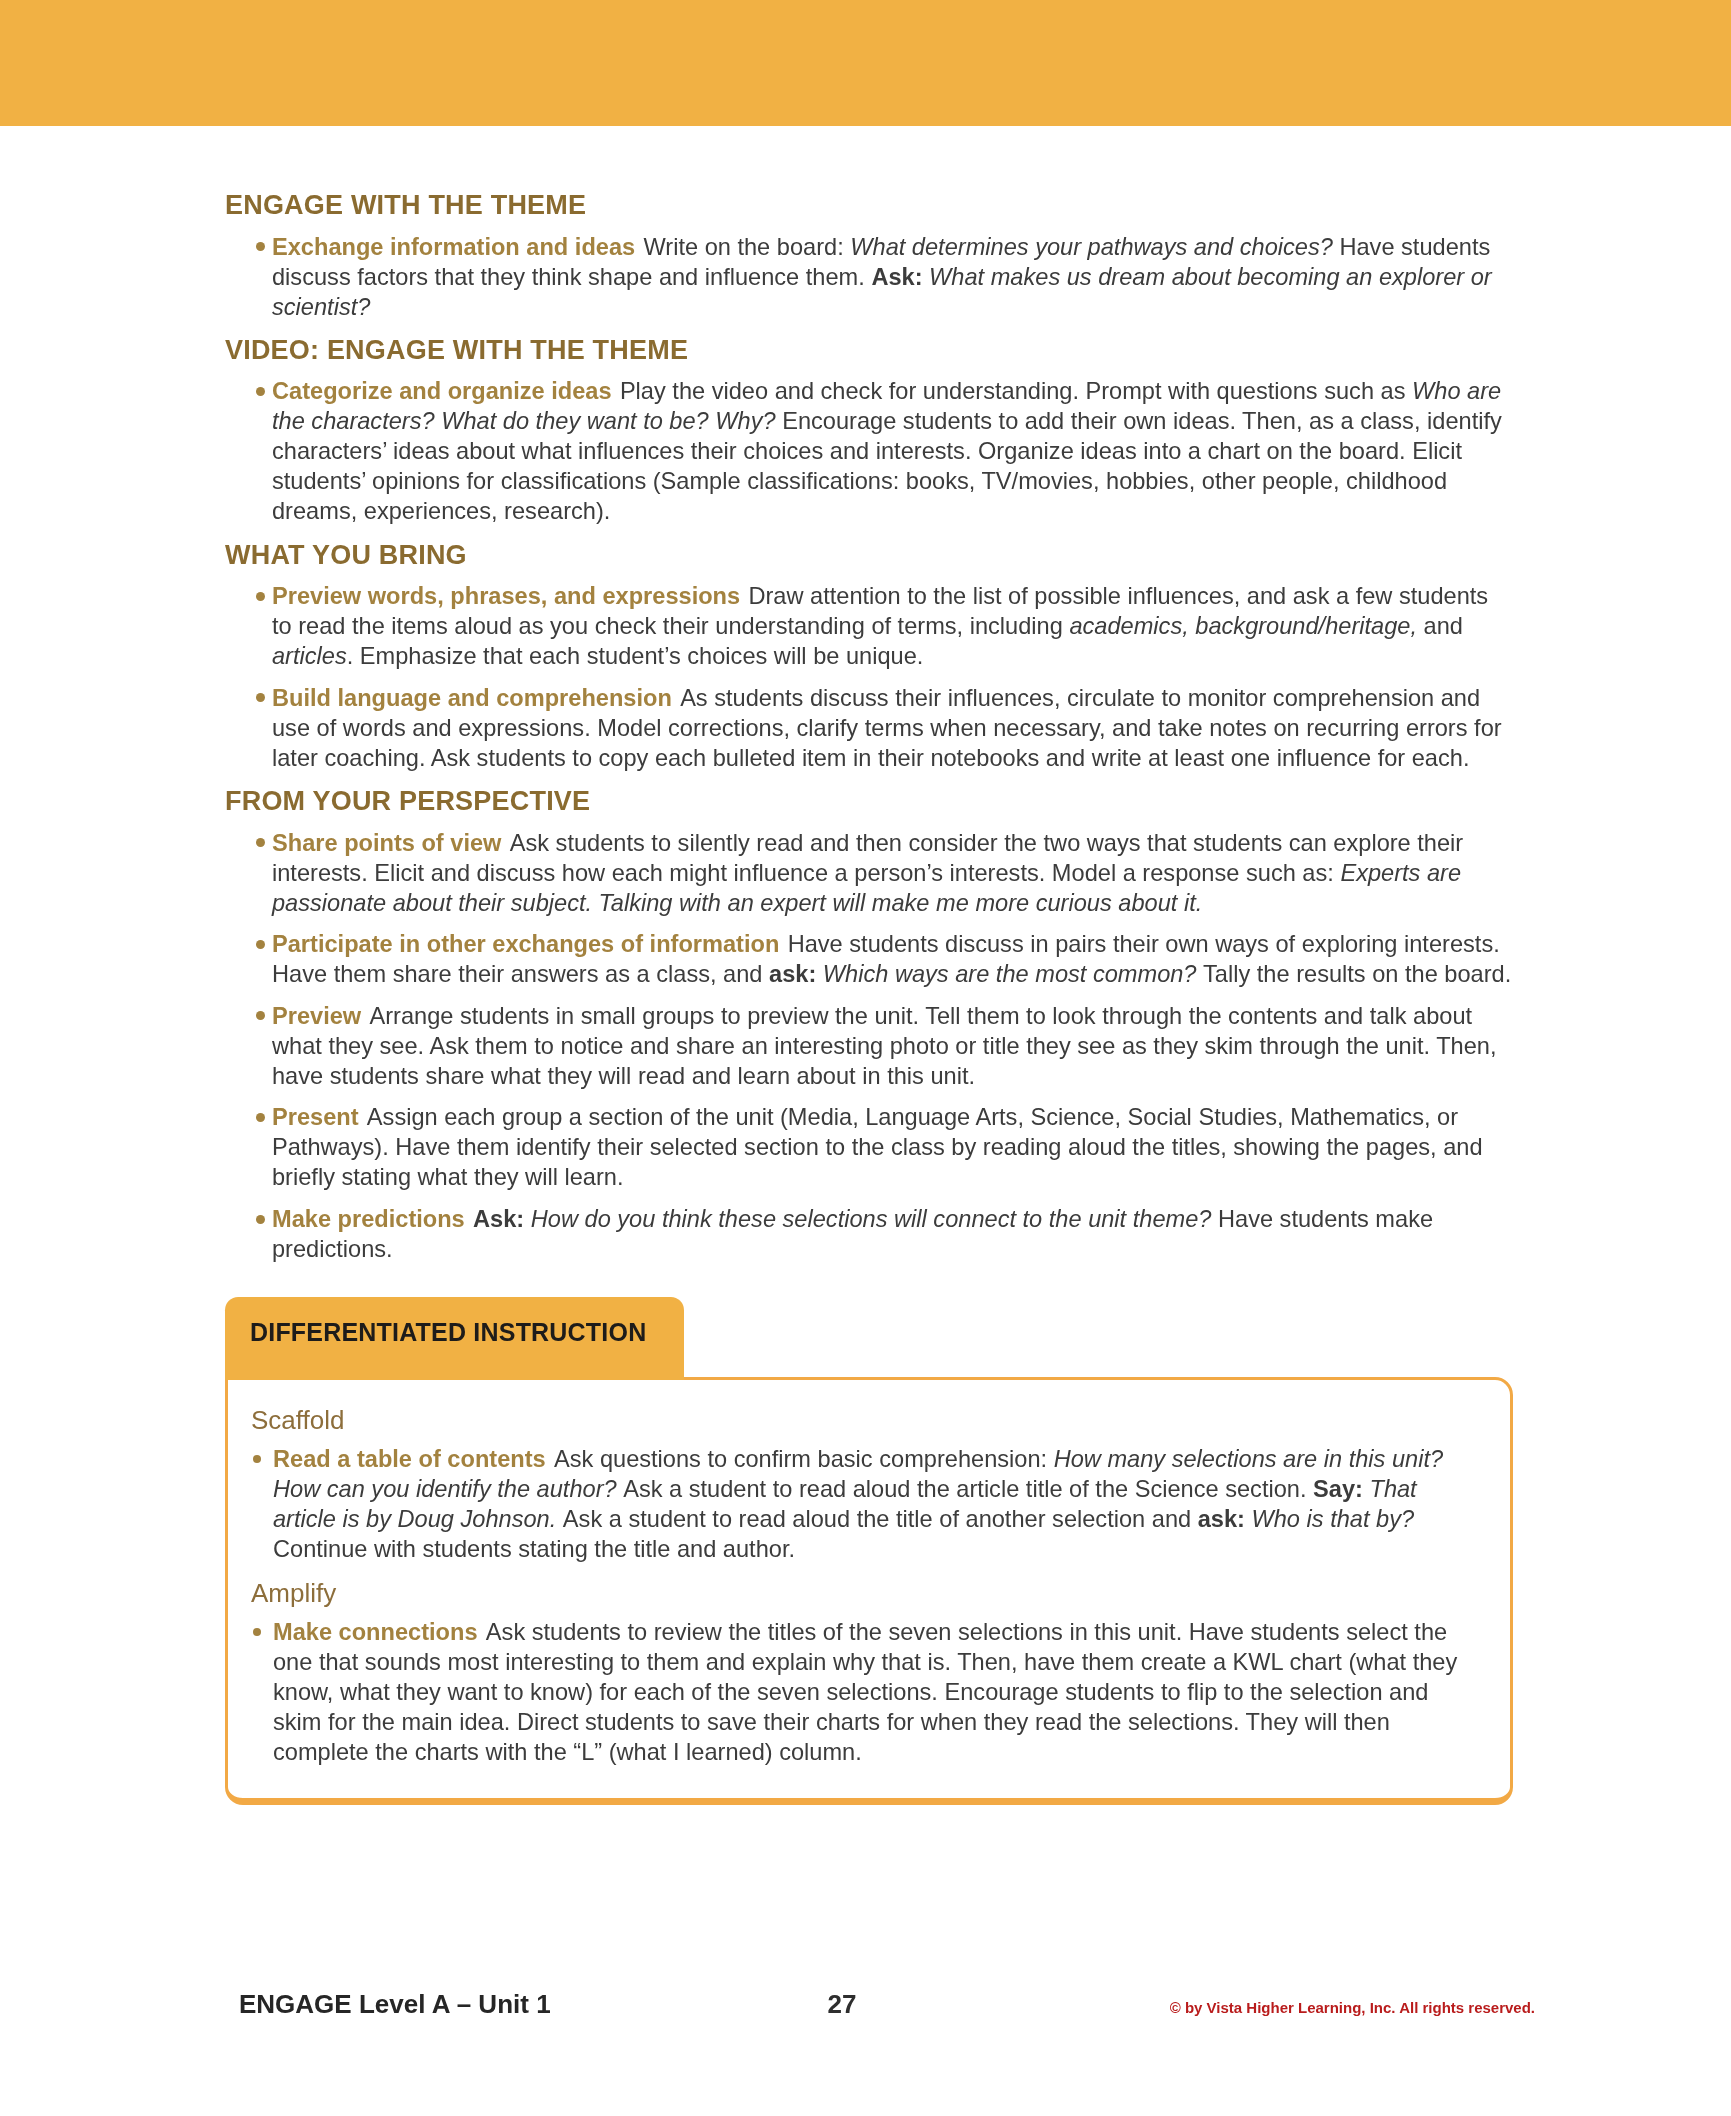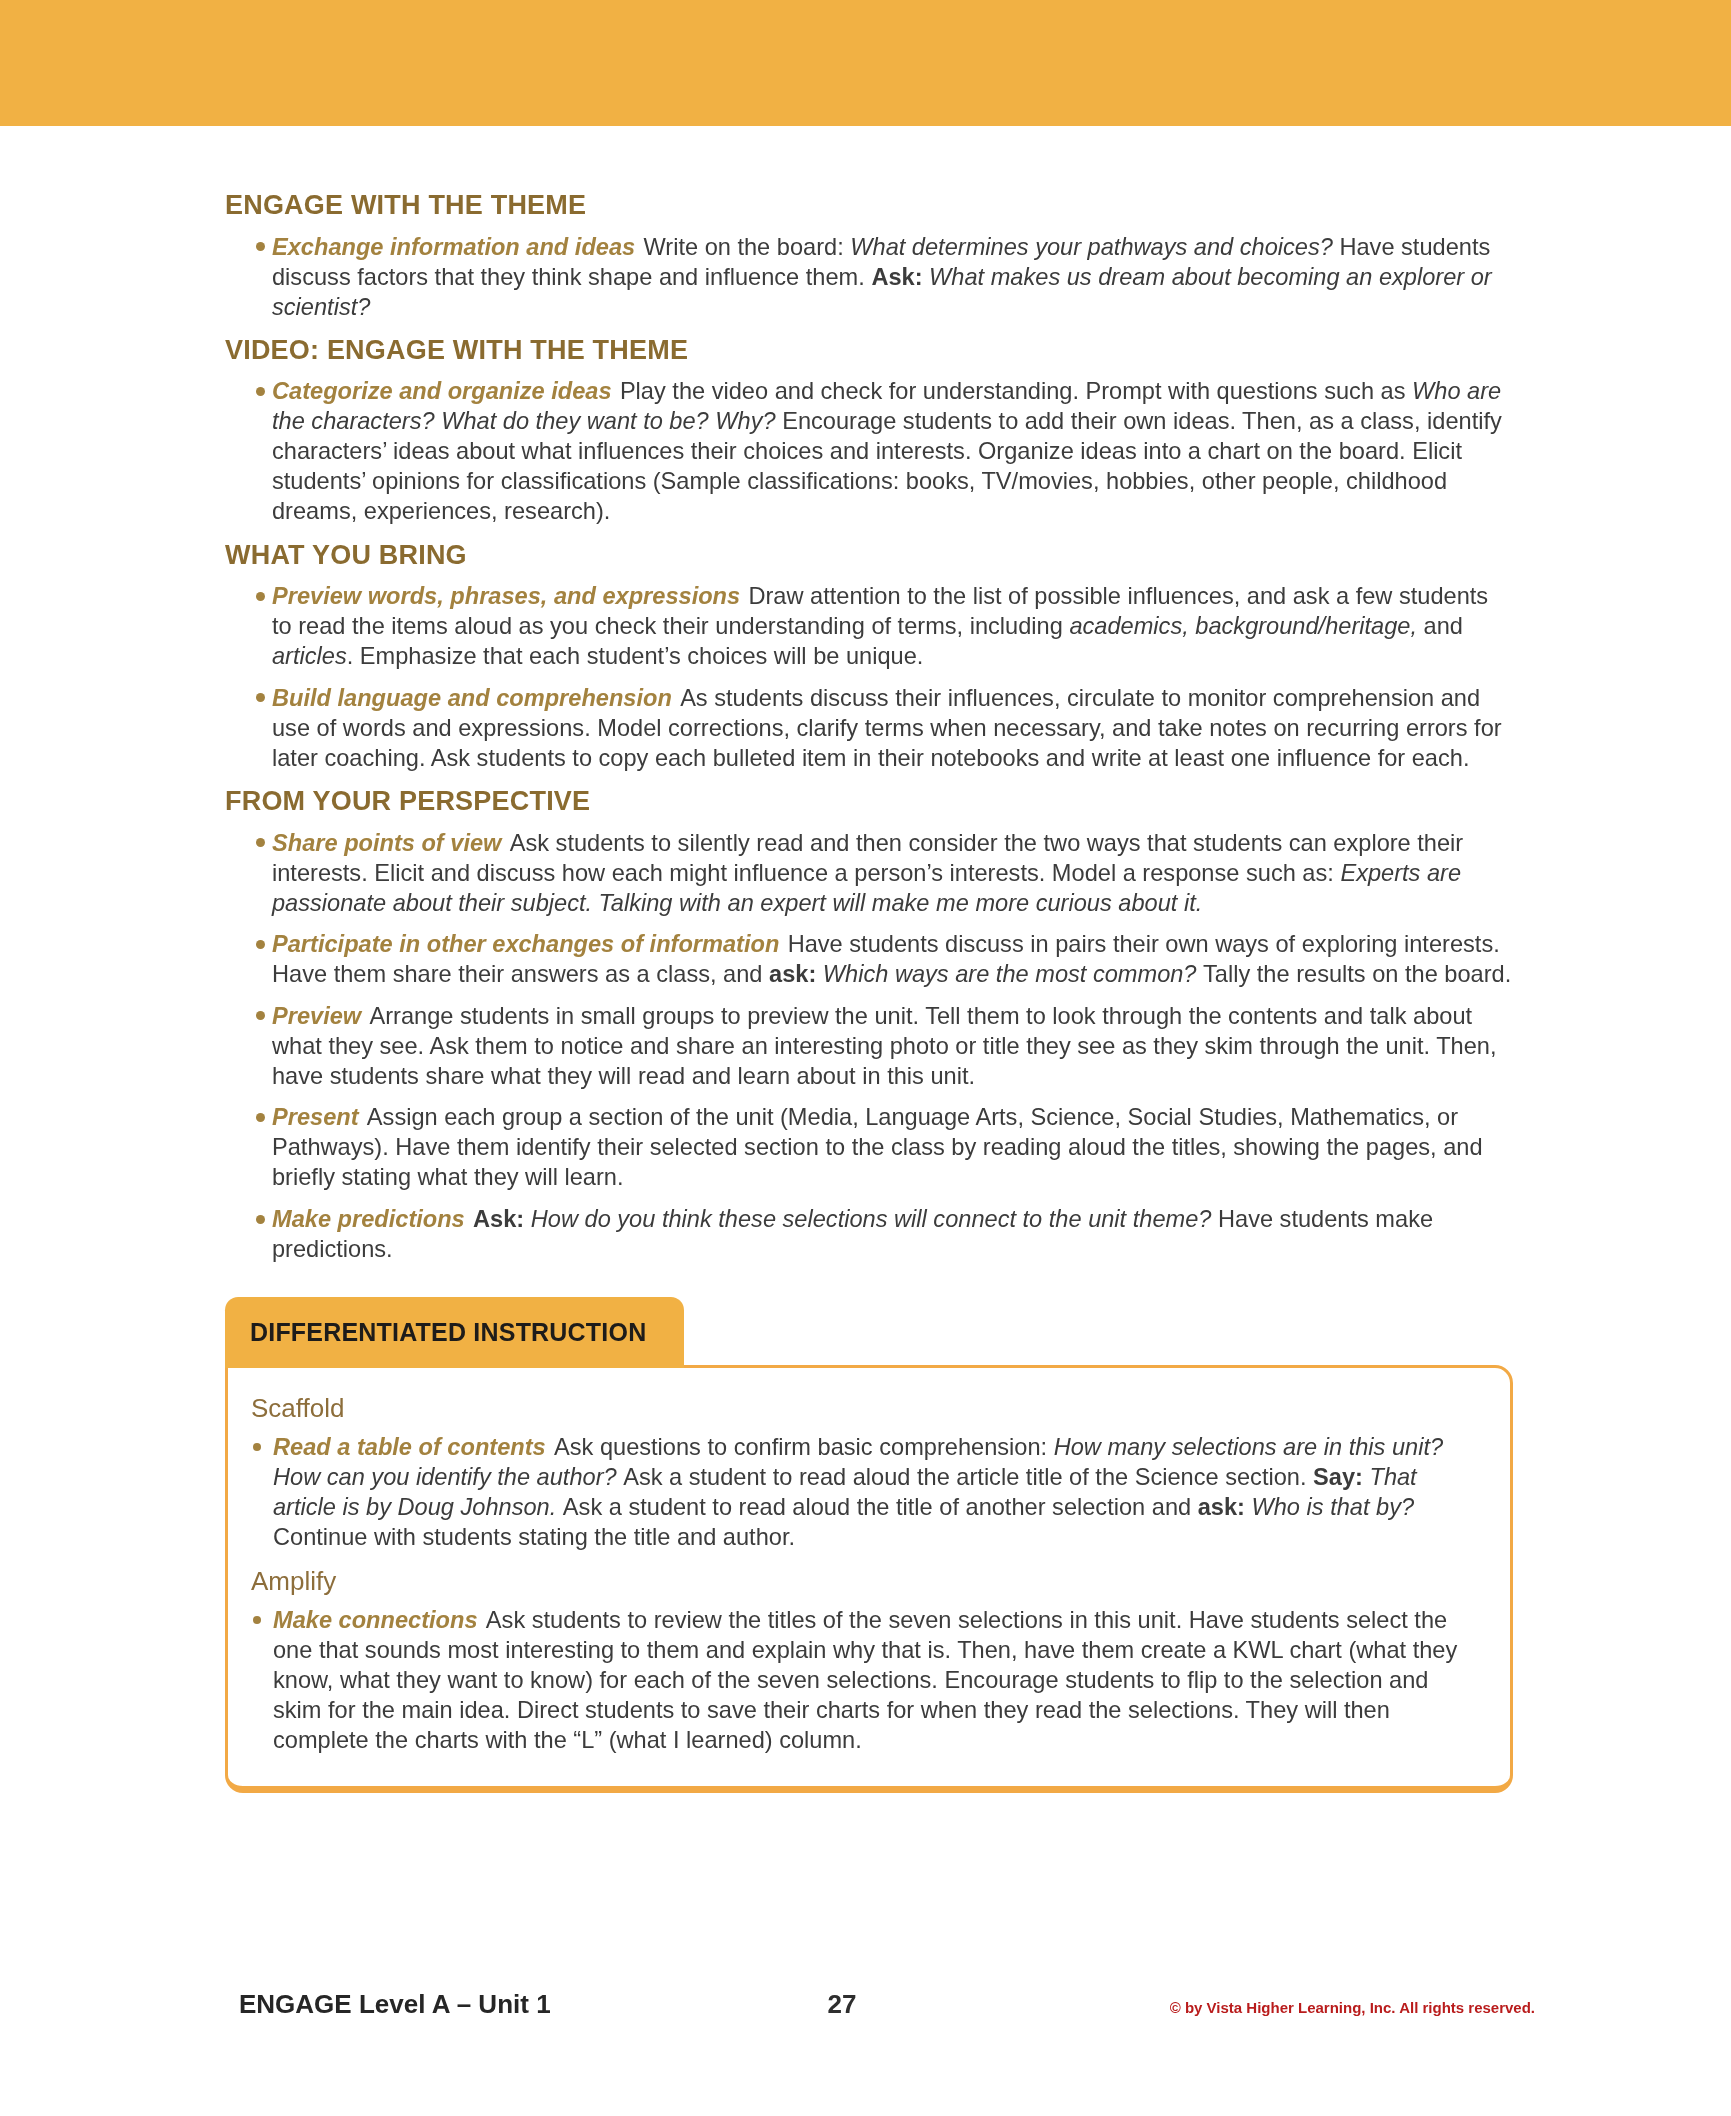--- a/index.html
+++ b/index.html
@@ -19,28 +19,28 @@
   .section:first-child .section-heading{margin-top:0;}
   ul.bullets{list-style:none;margin:0;padding:0;}
   li.bullet{
     position:relative;padding-left:47px;font-size:23.6px;line-height:30px;
     margin:0 0 11.6px 0;
   }
   li.bullet::before{
     content:"";position:absolute;left:31px;top:10.7px;width:9px;height:9px;
     border-radius:50%;background:var(--lead,#A3823F);
   }
-  .lead{font-weight:bold;color:var(--lead,#A3823F);margin-right:8.3px;font-style:italic;}
+  .lead{font-weight:bold;color:var(--lead,#A3823F);margin-right:8.3px;}
   .s-i{font-style:italic;}
   .s-b{font-weight:bold;}
   .s-n{}
   
   .di{margin-top:33px;}
   .di-tab{
-    display:inline-block;box-sizing:border-box;height:71px;
+    display:inline-block;box-sizing:border-box;height:83px;
     background:var(--band,#F1B144);color:var(--tab_text,#1e1c1a);
     font-size:25px;font-weight:bold;letter-spacing:0.2px;
     padding:21.5px 38px 0 25px;border-radius:13.2px 13.2px 0 0;
     position:relative;z-index:2;vertical-align:bottom;
   }
   .di-box{
     position:relative;z-index:1;margin-top:-3.3px;
     border:3.3px solid var(--box_border,#F2A945);border-bottom-width:7.4px;
     border-radius:0 18px 18px 18px;
     padding:18px 33px 16.5px 23px;background:#fff;box-sizing:border-box;

